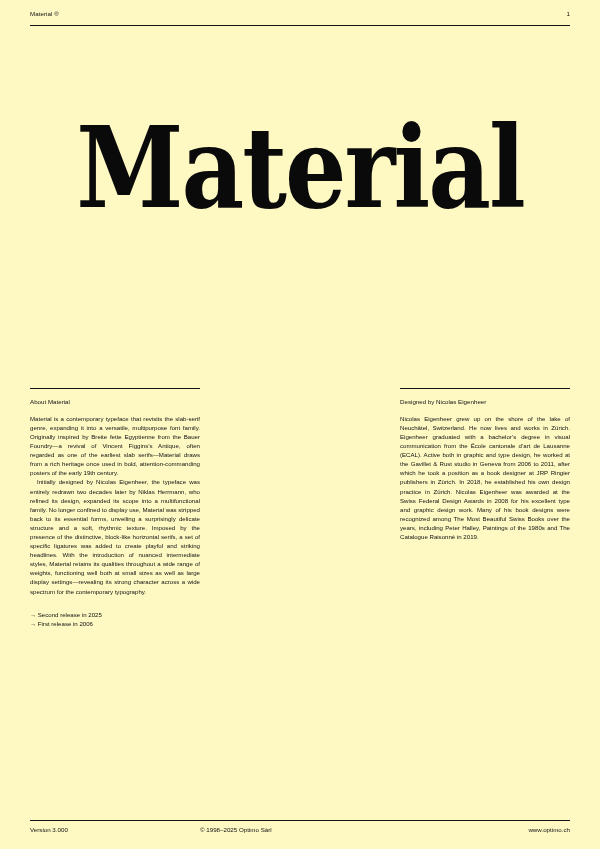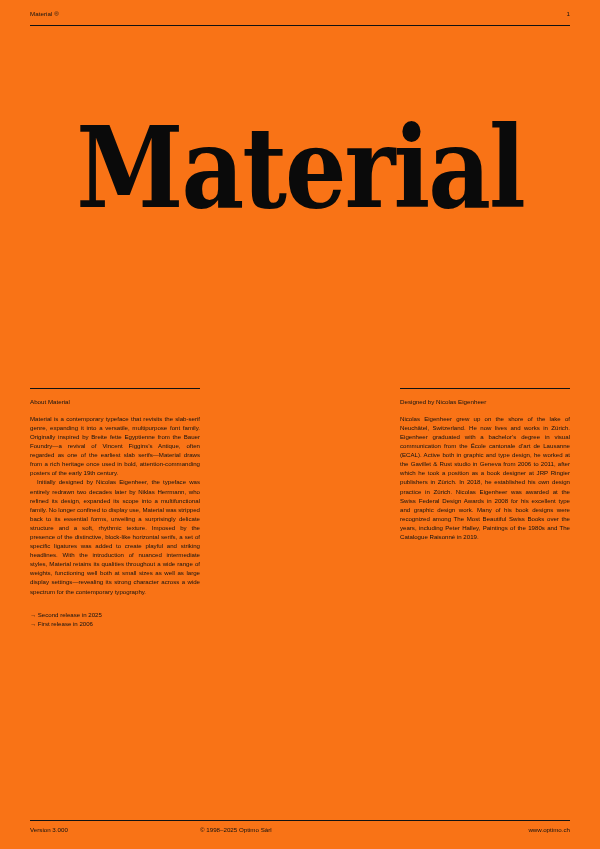--- a/index.html
+++ b/index.html
@@ -12,21 +12,21 @@
     background: #f2f1ef;
     font-family: "Liberation Sans", sans-serif;
     color: #121212;
     -webkit-font-smoothing: antialiased;
   }
   .page {
     position: relative;
     width: 600px;
     height: 849px;
     box-sizing: border-box;
-    background: #f97316;
+    background: #fef9c3;
   }
 
   
   .header {
     position: absolute;
     left: 30px;
     top: 10px;
     width: 540px;
     display: flex;
     justify-content: space-between;

